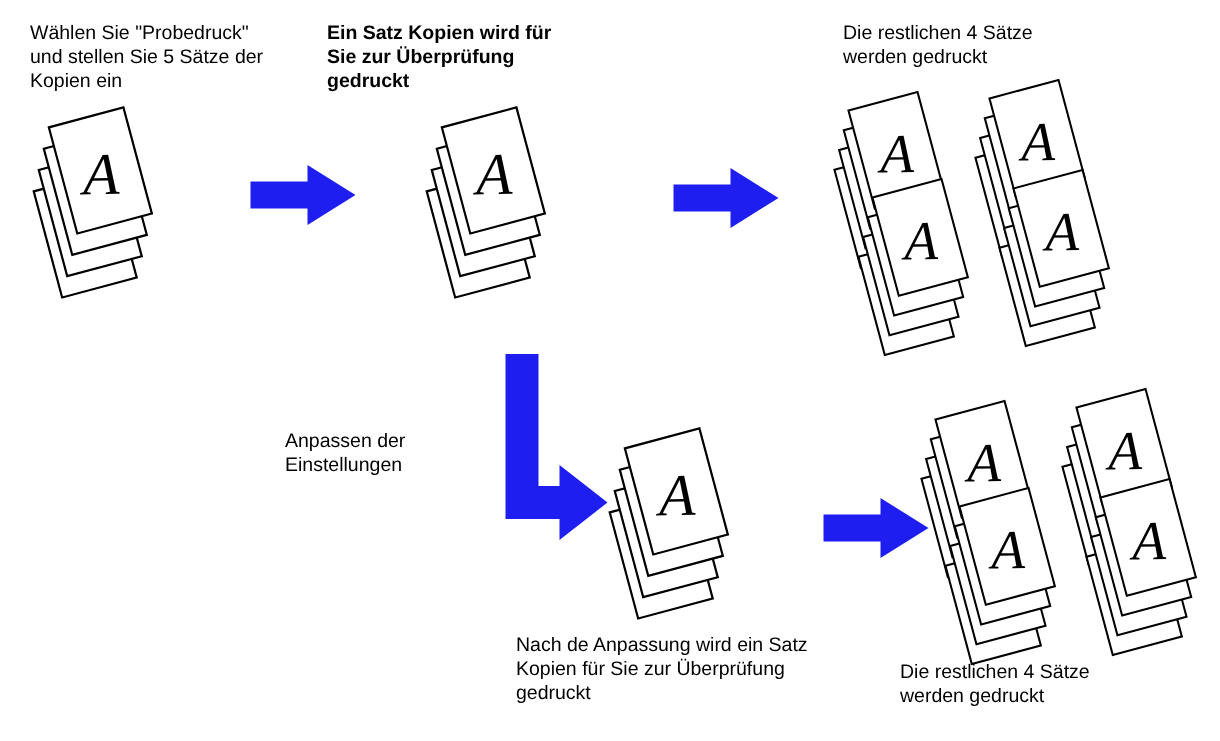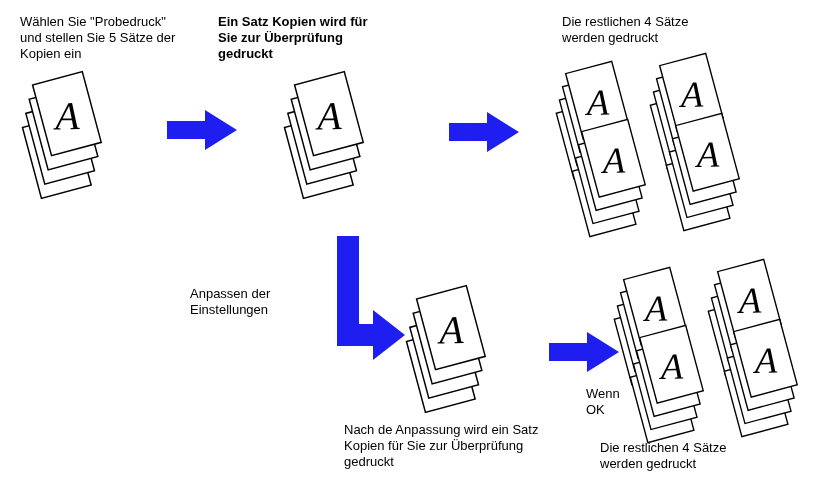--- a/index.html
+++ b/index.html
@@ -137,22 +137,20 @@
       <rect class="sheet" x="20" y="20" width="52" height="74"></rect>
       <rect class="sheet" x="27" y="7" width="52" height="74"></rect>
       <text class="sheet-letter" x="53" y="60" transform="rotate(14 53 46)">A</text>
     </g>
   </svg>
 
   <svg class="arrow" style="left:548px; top:330px;" width="74" height="44" viewBox="0 0 72 44">
     <polygon points="0,13 38,13 38,2 70,22 38,42 38,31 0,31" fill="#1e1ef0"></polygon>
   </svg>
 
-  <div class="label" style="left:586px; top:386px; width:60px;">Wenn
-OK</div>
 
   <div class="stack-group" style="left:610px; top:258px;">
     <svg class="stack g-tl" width="88" height="120" viewBox="0 0 96 130">
       <g transform="rotate(-15 48 65)">
         <rect class="sheet" x="6" y="46" width="52" height="74"></rect>
         <rect class="sheet" x="13" y="33" width="52" height="74"></rect>
         <rect class="sheet" x="20" y="20" width="52" height="74"></rect>
         <rect class="sheet" x="27" y="7" width="52" height="74"></rect>
         <text class="sheet-letter" x="53" y="60" transform="rotate(14 53 46)">A</text>
       </g>

